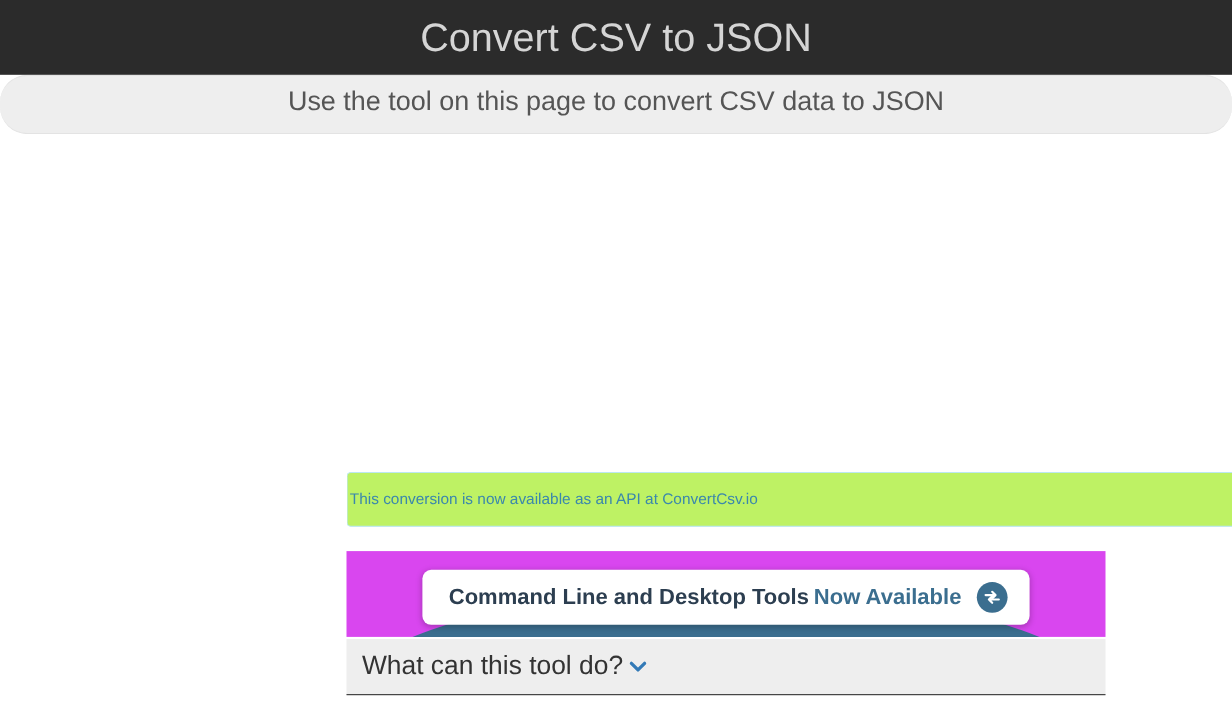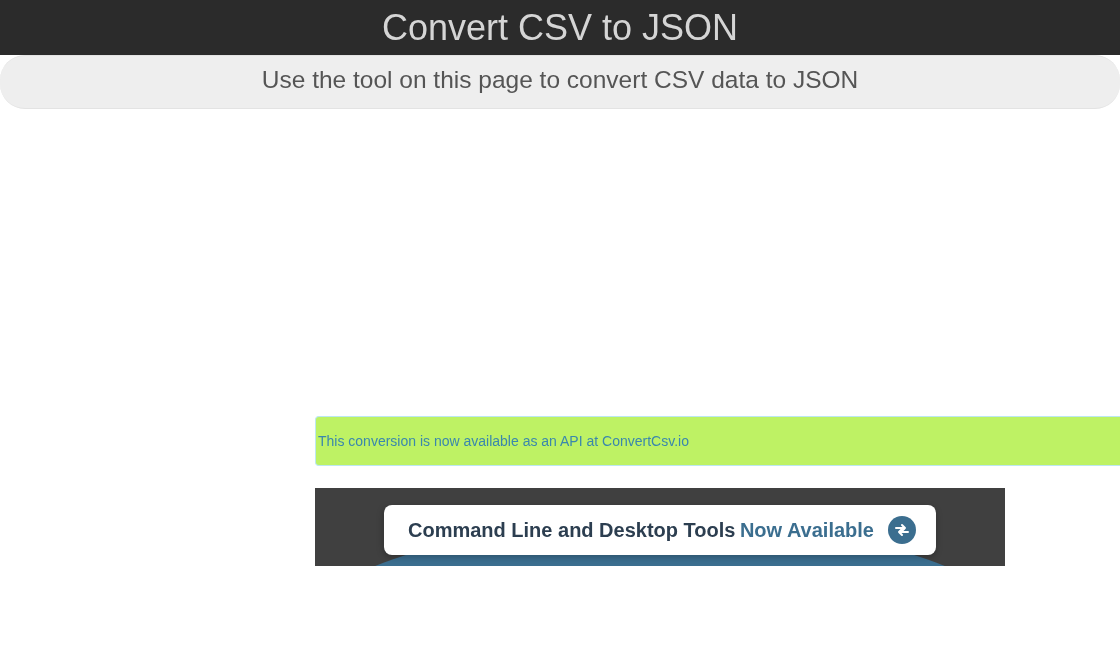--- a/index.html
+++ b/index.html
@@ -11,21 +11,21 @@
       font-family: "Helvetica Neue", Helvetica, Arial, sans-serif;
       background: #ffffff;
       color: #333;
       width: 1120px;
       height: 652px;
       overflow: hidden;
     }
     .header-dark {
       background: #2b2b2b;
       width: 100%;
-      height: 55px;
+      height: 68px;
       display: flex;
       align-items: center;
       justify-content: center;
     }
     .page-title {
       color: #d5d5d5;
       font-size: 36px;
       font-weight: 400;
     }
     .subtitle-bar {
@@ -92,21 +92,21 @@
       font-size: 14px;
       display: inline;
     }
     .info-link {
       cursor: pointer;
     }
 
     .promo-banner {
       width: 690px;
       margin-left: 0;
-      background: #404040;
+      background: #d946ef;
       position: relative;
       height: 78px;
       overflow: hidden;
     }
     .promo-banner::before {
       content: "";
       position: absolute;
       left: -20%;
       bottom: -210px;
       width: 140%;
@@ -201,14 +201,22 @@
       </span>
       <span class="swap-icon">
         <svg width="18" height="18" viewBox="0 0 18 18">
           <path d="M3 7 L12 7 M12 7 L9 4 M12 7 L9 10" stroke="#ffffff" stroke-width="2" fill="none" stroke-linecap="round" stroke-linejoin="round"></path>
           <path d="M15 11 L6 11 M6 11 L9 8 M6 11 L9 14" stroke="#ffffff" stroke-width="2" fill="none" stroke-linecap="round" stroke-linejoin="round"></path>
         </svg>
       </span>
     </div>
   </div>
 
+  <div class="section-header">
+    <span class="section-title">What can this tool do?</span>
+    <span class="chevron-down-icon">
+      <svg width="16" height="12" viewBox="0 0 16 12">
+        <path d="M2 3 L8 9 L14 3" stroke="#337ab7" stroke-width="3" fill="none" stroke-linecap="round" stroke-linejoin="round"></path>
+      </svg>
+    </span>
+  </div>
 
 </div>
 
 </body></html>

